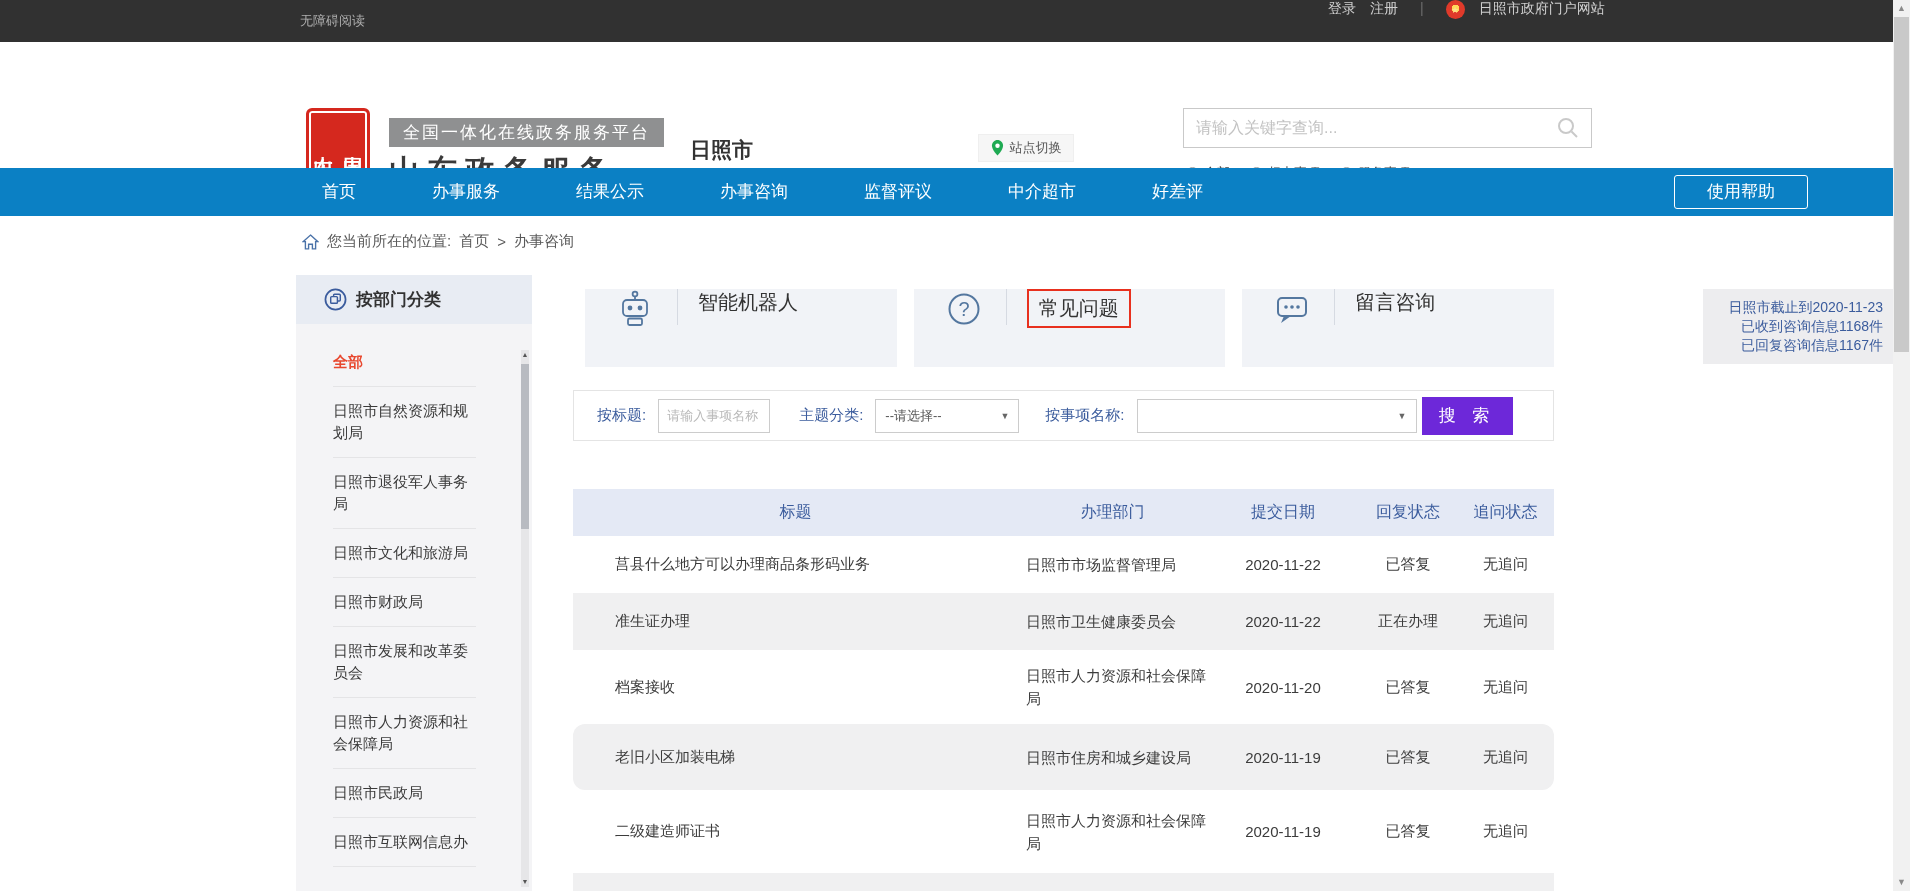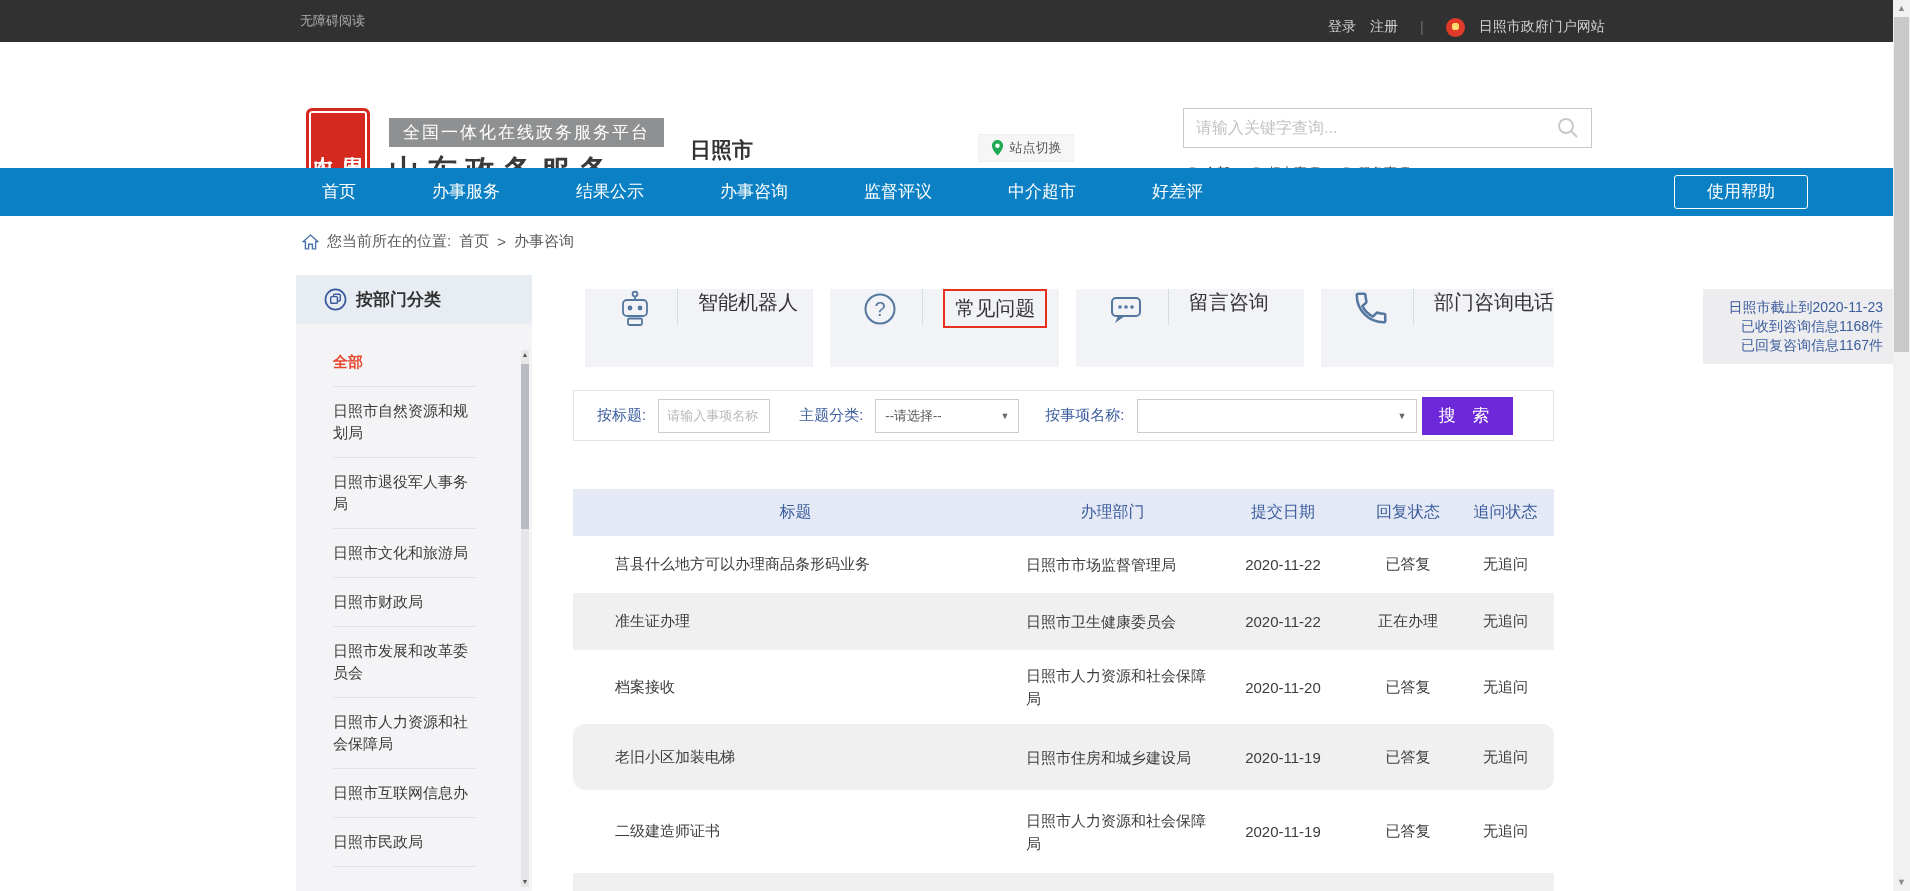--- a/index.html
+++ b/index.html
@@ -2,21 +2,21 @@
 <html><head>
 <meta charset="utf-8">
 <style>
   * { margin:0; padding:0; box-sizing:border-box; }
   body { font-family:"Liberation Sans","DejaVu Sans",sans-serif; background:#fff; }
   .screen { position:relative; width:1910px; height:891px; overflow:hidden; background:#fff; }
 
   
   .topbar { position:absolute; left:0; top:0; width:1910px; height:42px; background:#313131; }
   .topbar .access { position:absolute; left:300px; top:0; line-height:42px; font-size:13px; color:#b0b0b0; cursor:pointer; }
-  .topbar-right { position:absolute; left:1328px; top:0; height:54px; display:flex; align-items:center; gap:14px; font-size:14px; color:#cfcfcf; }
+  .topbar-right { position:absolute; left:1328px; top:0; height:54px; display:flex; align-items:flex-start; gap:14px; font-size:14px; color:#cfcfcf; }
   .topbar-right .lnk { cursor:pointer; }
   .topbar-right .sep { color:#6d6d6d; margin:0 8px; }
   .emblem { width:19px; height:19px; border-radius:50%; background:radial-gradient(circle at 50% 45%, #ffd659 0 26%, #e03a2a 27% 100%); display:inline-flex; align-items:center; justify-content:center; font-size:9px; color:#ffe08a; }
 
   
   .header { position:absolute; left:0; top:42px; width:1910px; height:126px; background:#fff; }
   .seal { position:absolute; left:306px; top:66px; width:64px; height:68px; background:#d5281e; border-radius:6px; border:3px solid #d5281e; display:flex; flex-direction:row-reverse; align-items:center; justify-content:center; gap:4px; box-shadow:inset 0 0 0 2px #fff; }
   .seal span { writing-mode:vertical-rl; color:#fff; font-size:19px; font-weight:bold; letter-spacing:2px; }
   .logo-right { position:absolute; left:389px; top:76px; }
   .logo-tagline { display:inline-block; background:#8f9091; color:#fff; font-size:17px; padding:3px 14px; letter-spacing:2px; }
@@ -199,22 +199,22 @@
       <span class="t">按部门分类</span>
     </div>
     <ul class="side-list">
       <li class="active">全部</li>
       <li>日照市自然资源和规划局</li>
       <li>日照市退役军人事务局</li>
       <li>日照市文化和旅游局</li>
       <li>日照市财政局</li>
       <li>日照市发展和改革委员会</li>
       <li>日照市人力资源和社会保障局</li>
+      <li>日照市民政局</li>
       <li>日照市互联网信息办</li>
-      <li>日照市民政局</li>
     </ul>
     <div class="side-scroll">
       <span class="ar up">▲</span>
       <span class="thumb"></span>
       <span class="ar dn">▼</span>
     </div>
   </div>
 
   <div class="cards">
     <div class="card">
@@ -246,29 +246,20 @@
         <svg width="40" height="40" viewBox="0 0 40 40">
             <rect x="6" y="9" width="28" height="18" rx="4" fill="none" stroke="#54779f" stroke-width="2"></rect>
             <circle cx="14" cy="18" r="1.8" fill="#54779f"></circle>
             <circle cx="20" cy="18" r="1.8" fill="#54779f"></circle>
             <circle cx="26" cy="18" r="1.8" fill="#54779f"></circle>
             <path d="M12 27 L9 34 L19 27 Z" fill="#54779f"></path>
           </svg>
       </span>
       <span class="dv"></span>
       <span class="lb">留言咨询</span>
-    </div>
-    <div class="card">
-      <span class="ic">
-        <svg width="38" height="38" viewBox="0 0 24 24">
-            <path d="M6.6 10.8c1.5 3 3.6 5.1 6.6 6.6l2.2-2.2c.3-.3.7-.4 1-.2 1.1.4 2.3.6 3.6.6.6 0 1 .4 1 1V20c0 .6-.4 1-1 1C10.6 21 3 13.4 3 4c0-.6.4-1 1-1h3.5c.6 0 1 .4 1 1 0 1.2.2 2.4.6 3.6.1.3 0 .7-.2 1l-2.3 2.2z" fill="none" stroke="#54779f" stroke-width="1.6"></path>
-          </svg>
-      </span>
-      <span class="dv"></span>
-      <span class="lb">部门咨询电话</span>
     </div>
   </div>
 
   <div class="stats">
     <div>日照市截止到2020-11-23</div>
     <div>已收到咨询信息1168件</div>
     <div>已回复咨询信息1167件</div>
   </div>
 
   <div class="filter">

